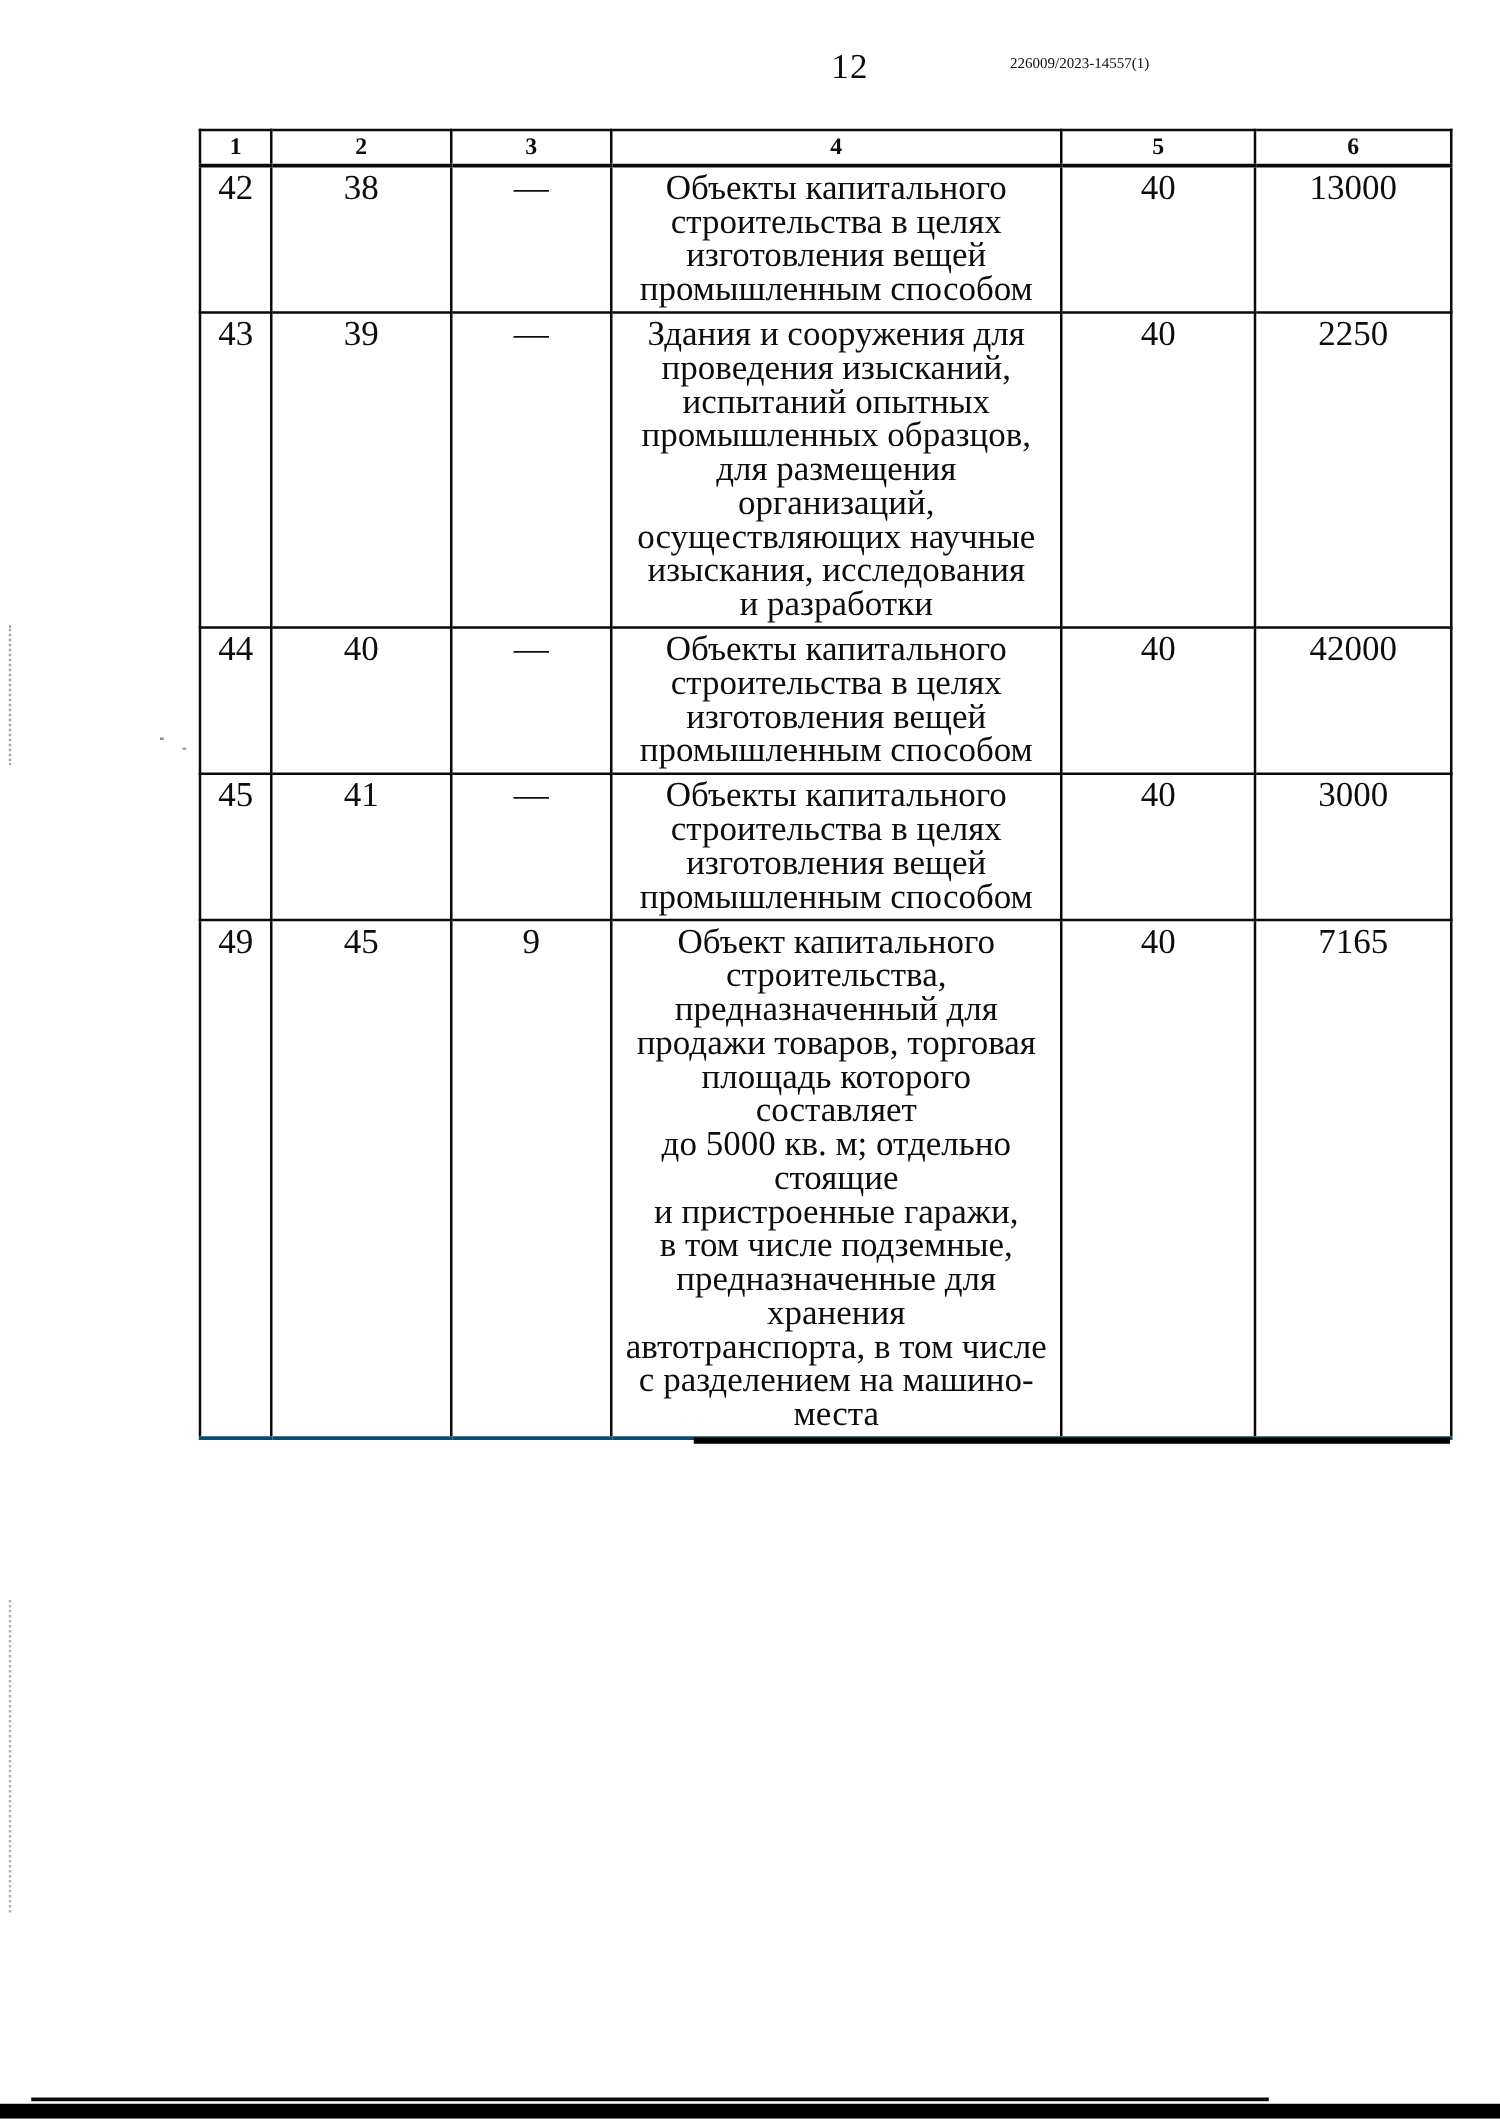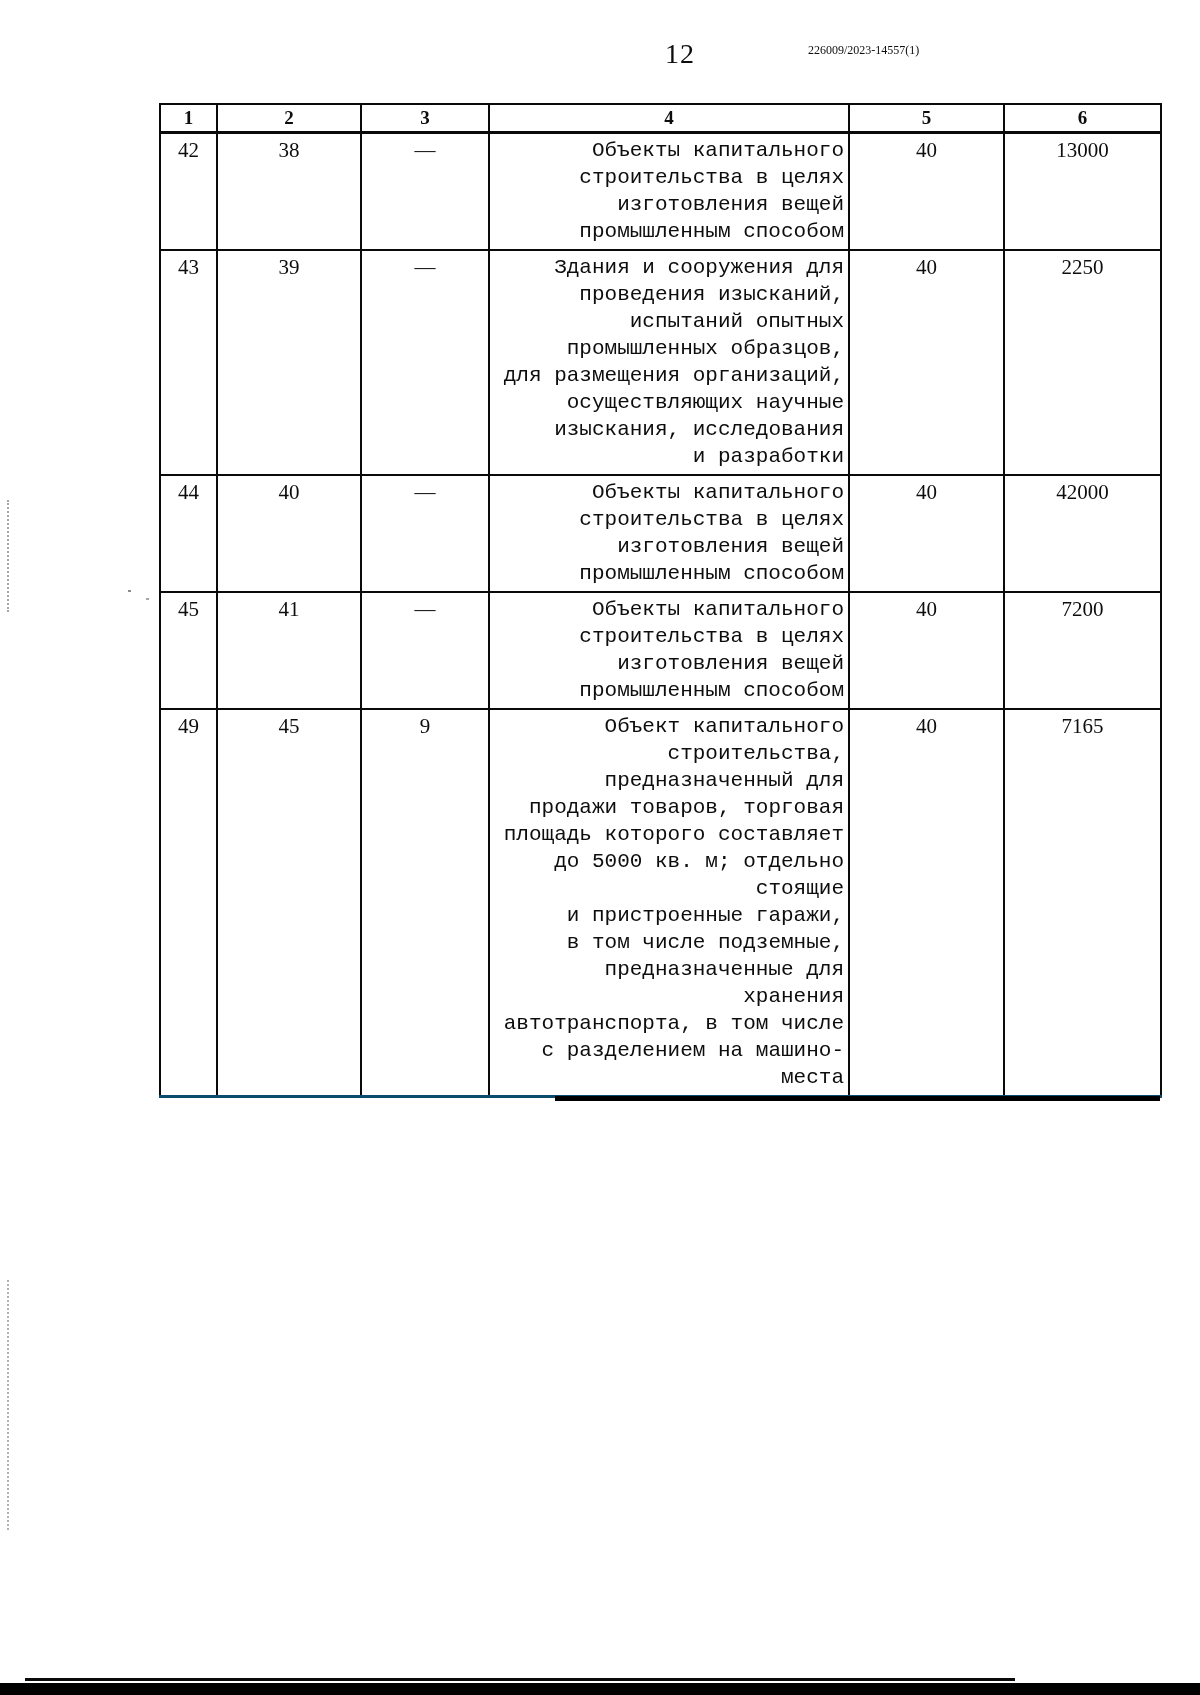--- a/index.html
+++ b/index.html
@@ -36,32 +36,31 @@
   }
   .doc-table thead th {
     font-weight: bold;
     font-size: 19px;
     line-height: 22px;
     padding: 2px 0 2px 0;
     text-align: center;
     border-bottom: 3px solid #0a0a0a;
   }
   .doc-table td {
-    font-size: 21px;
+    font-size: 28px;
     line-height: 27px;
     padding: 3px 4px 4px 4px;
   }
   .col-c1, .col-c2, .col-c3, .col-c5 { text-align: center; }
   .col-c6 { text-align: center; padding-left: 26px; }
   .col-c4 {
-    text-align: right;
+    text-align: center;
     white-space: pre-line;
     padding-left: 9px;
     padding-right: 4px;
-    font-family: Liberation Mono, monospace;
   }
   .doc-table tbody tr:last-child td { border-bottom: 3px solid #0c4a6e; }
   
   .artifact { position: absolute; pointer-events: none; }
   .bottom-edge-bar {
     left: 396px; bottom: -3px; width: 605px; height: 5px;
     background: #000;
   }
   .strip-main { left: 0; top: 1683px; width: 1200px; height: 12px; background: #000; }
   .strip-thin { left: 25px; top: 1678px; width: 990px; height: 3px; background: #0a0a0a; }
@@ -142,21 +141,21 @@
         </tr>
         <tr>
           <td class="col-c1">45</td>
           <td class="col-c2">41</td>
           <td class="col-c3">—</td>
           <td class="col-c4">Объекты капитального
 строительства в целях
 изготовления вещей
 промышленным способом</td>
           <td class="col-c5">40</td>
-          <td class="col-c6">7200</td>
+          <td class="col-c6">3000</td>
         </tr>
         <tr>
           <td class="col-c1">49</td>
           <td class="col-c2">45</td>
           <td class="col-c3">9</td>
           <td class="col-c4">Объект капитального
 строительства,
 предназначенный для
 продажи товаров, торговая
 площадь которого составляет

